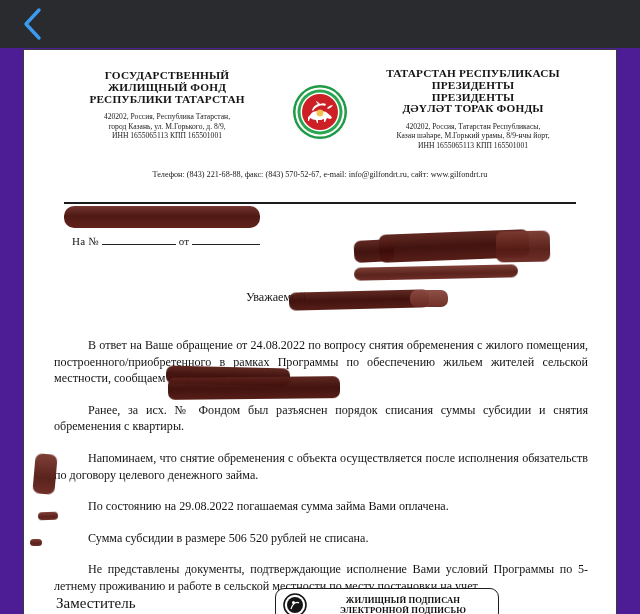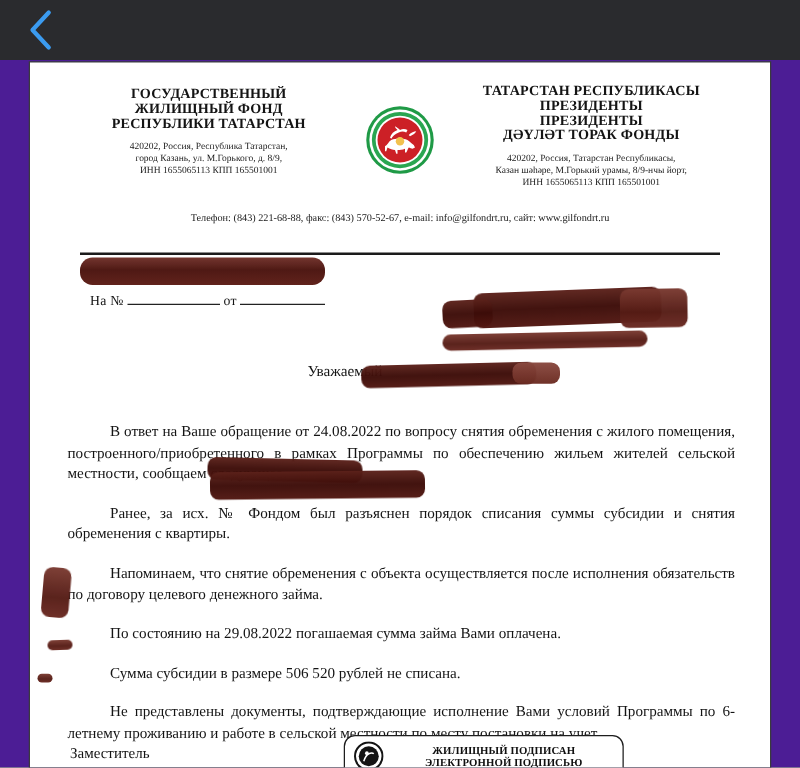--- a/index.html
+++ b/index.html
@@ -86,21 +86,21 @@
     font-size:12.1px;line-height:16.6px;color:#141414;
     text-align:justify;
   }
   .body-text p{margin:15px 0 0 0;text-indent:34px;}
 
   
   .sign-row{
     position:absolute;left:32px;top:545px;width:540px;
     display:flex;align-items:flex-start;
   }
-  .sign-name{font-size:12px;color:#141414;}
+  .sign-name{font-size:15px;color:#141414;}
 
   .stamp{
     position:absolute;left:251px;top:538px;
     width:224px;height:34px;
     border:1.3px solid #1d1d1d;border-radius:9px;
     display:flex;align-items:center;
     box-sizing:border-box;padding:0 7px;
     overflow:hidden;background:#fff;
   }
   .stamp-emblem{flex:0 0 24px;width:24px;height:24px;margin-right:8px;}
@@ -201,21 +201,21 @@
     </div>
 
     <div class="salutation">Уважаемый</div>
 
     <div class="body-text">
       <p>В ответ на Ваше обращение от 24.08.2022 по вопросу снятия обременения с жилого помещения, построенного/приобретенного в рамках Программы по обеспечению жильем жителей сельской местности, сообщаем следующее.</p>
       <p>Ранее, за исх. №                                   Фондом был разъяснен порядок списания суммы субсидии и снятия обременения с квартиры.</p>
       <p>Напоминаем, что снятие обременения с объекта осуществляется после исполнения обязательств по договору целевого денежного займа.</p>
       <p>По состоянию на 29.08.2022 погашаемая сумма займа Вами оплачена.</p>
       <p>Сумма субсидии в размере 506 520 рублей не списана.</p>
-      <p>Не представлены документы, подтверждающие исполнение Вами условий Программы по 6-летнему проживанию и работе в сельской местности по месту постановки на учет.</p>
+      <p>Не представлены документы, подтверждающие исполнение Вами условий Программы по 5-летнему проживанию и работе в сельской местности по месту постановки на учет.</p>
     </div>
 
     <div class="sign-row">
       <div class="sign-name">Заместитель</div>
     </div>
 
     <div class="stamp">
       <div class="stamp-emblem">
         <svg width="24" height="24" viewBox="0 0 24 24">
           <circle cx="12" cy="12" r="11" fill="none" stroke="#141414" stroke-width="1.6"></circle>

